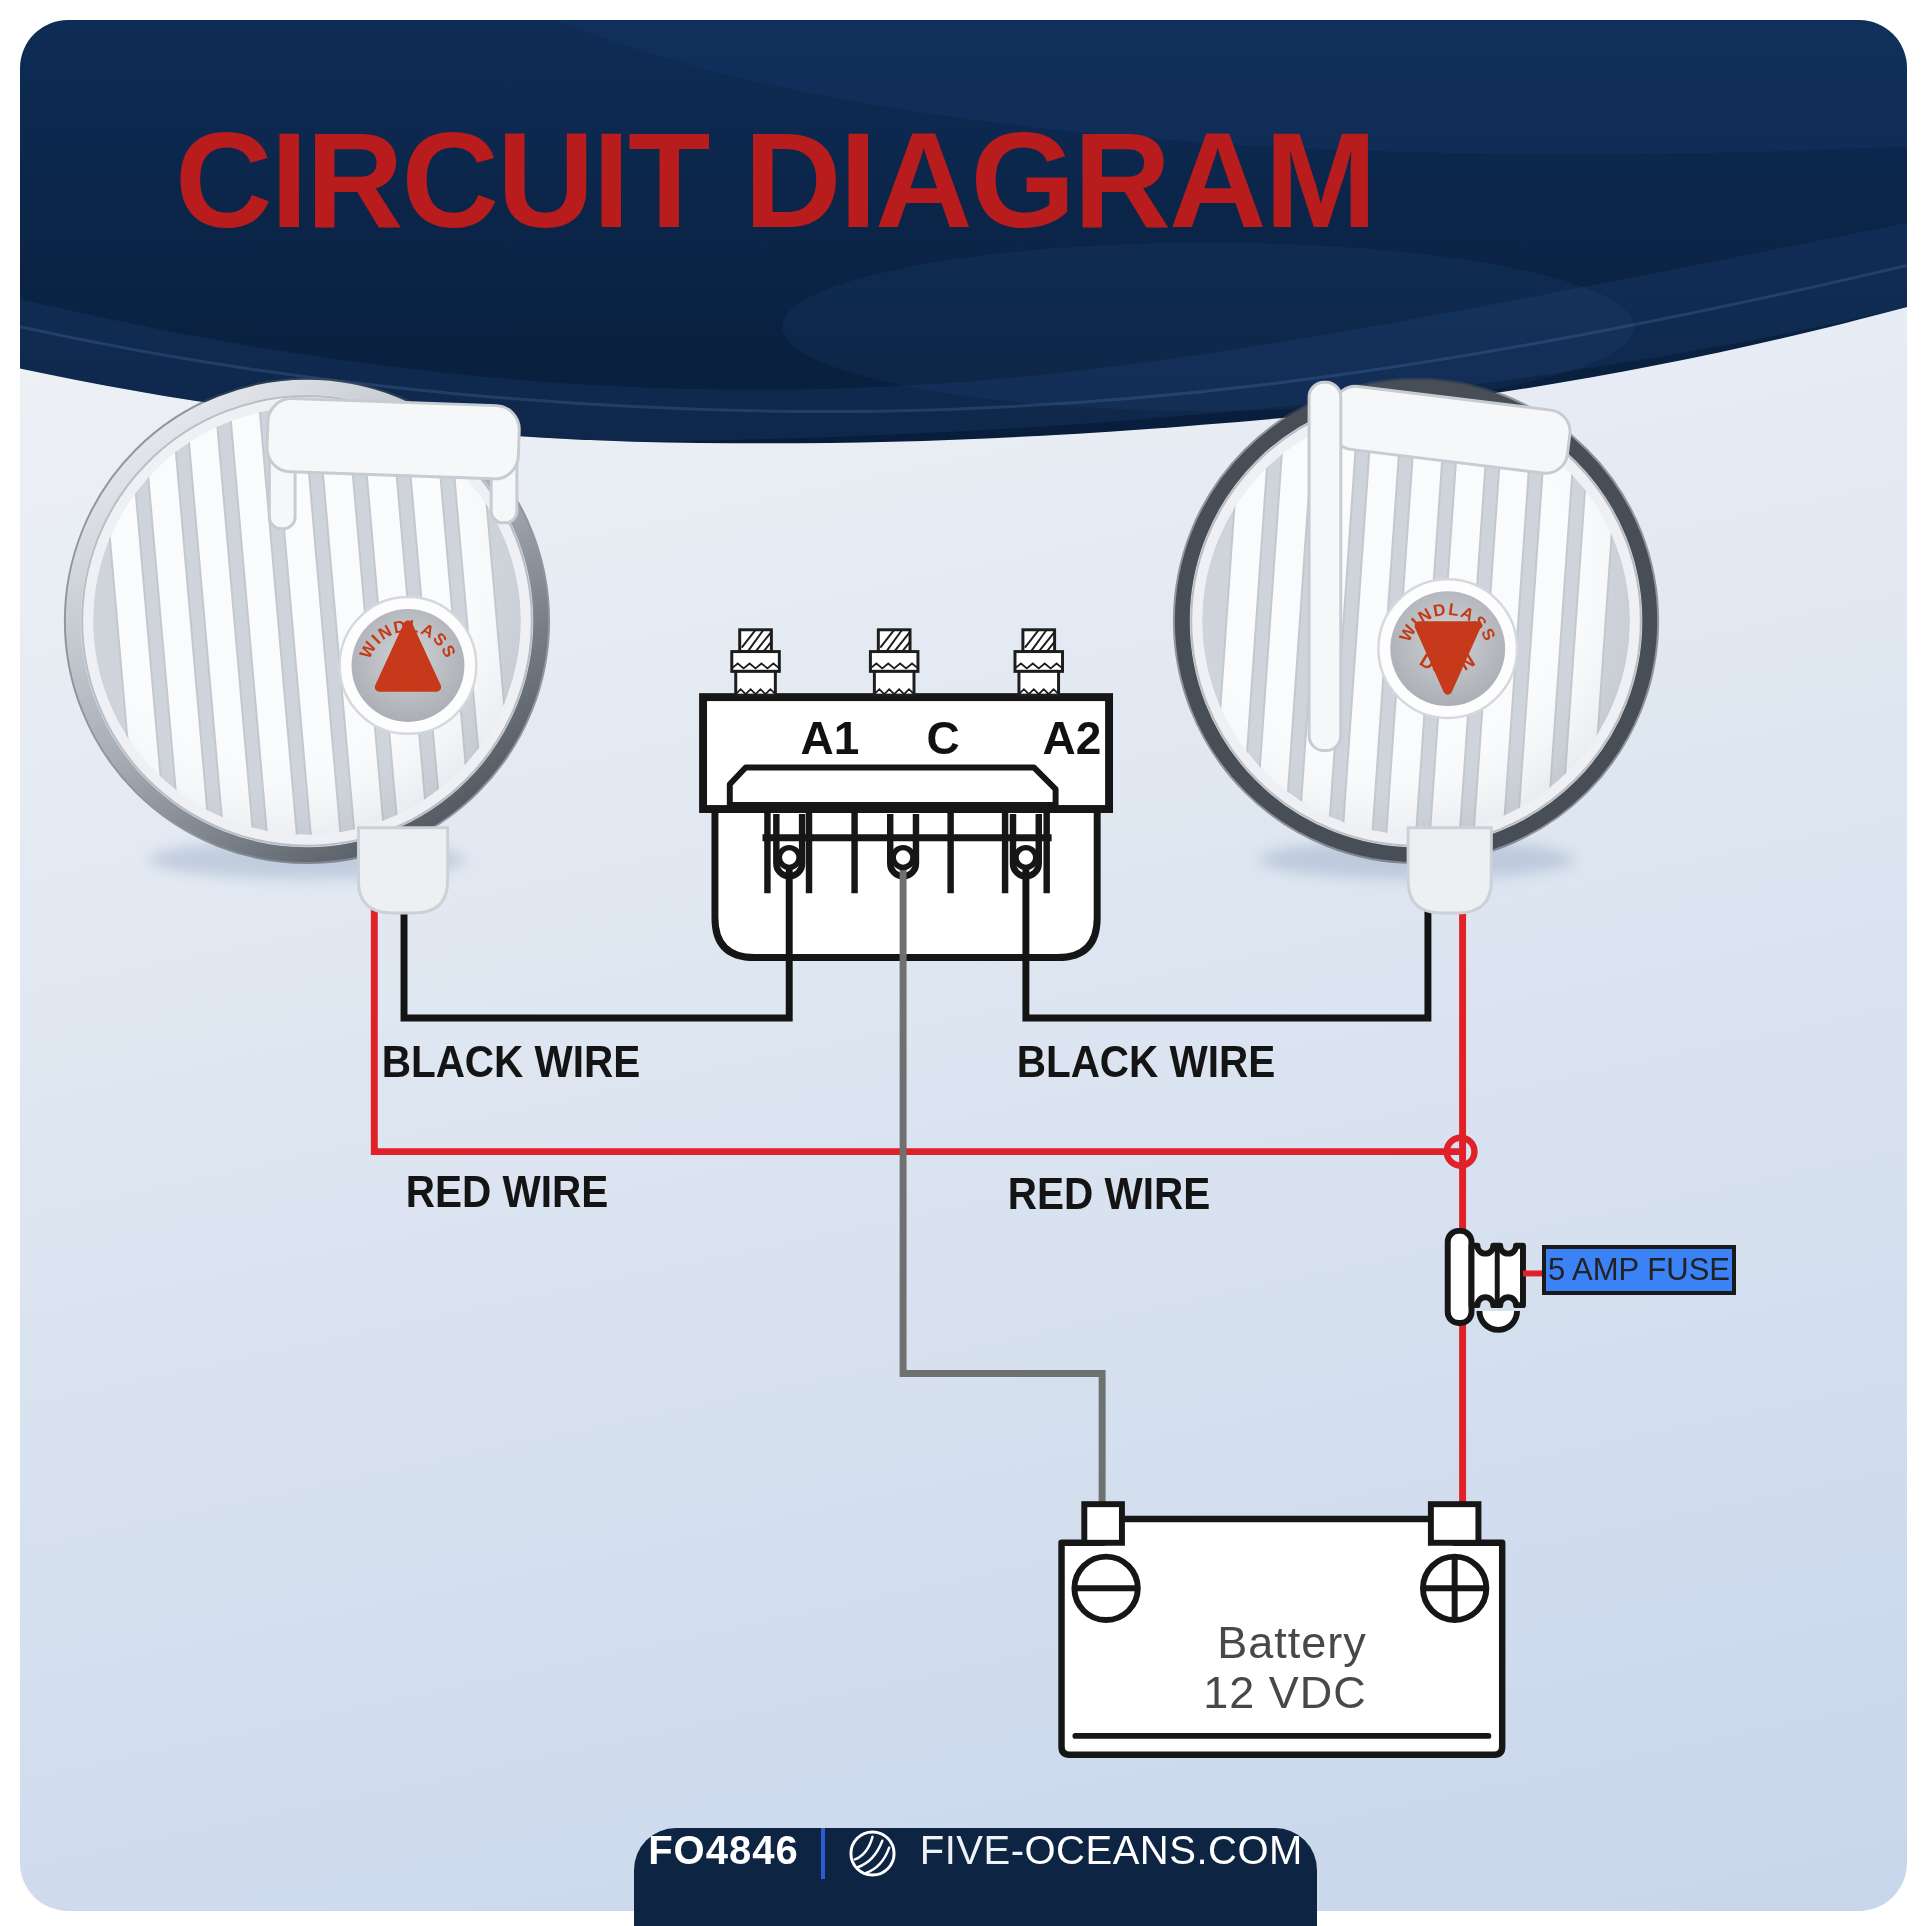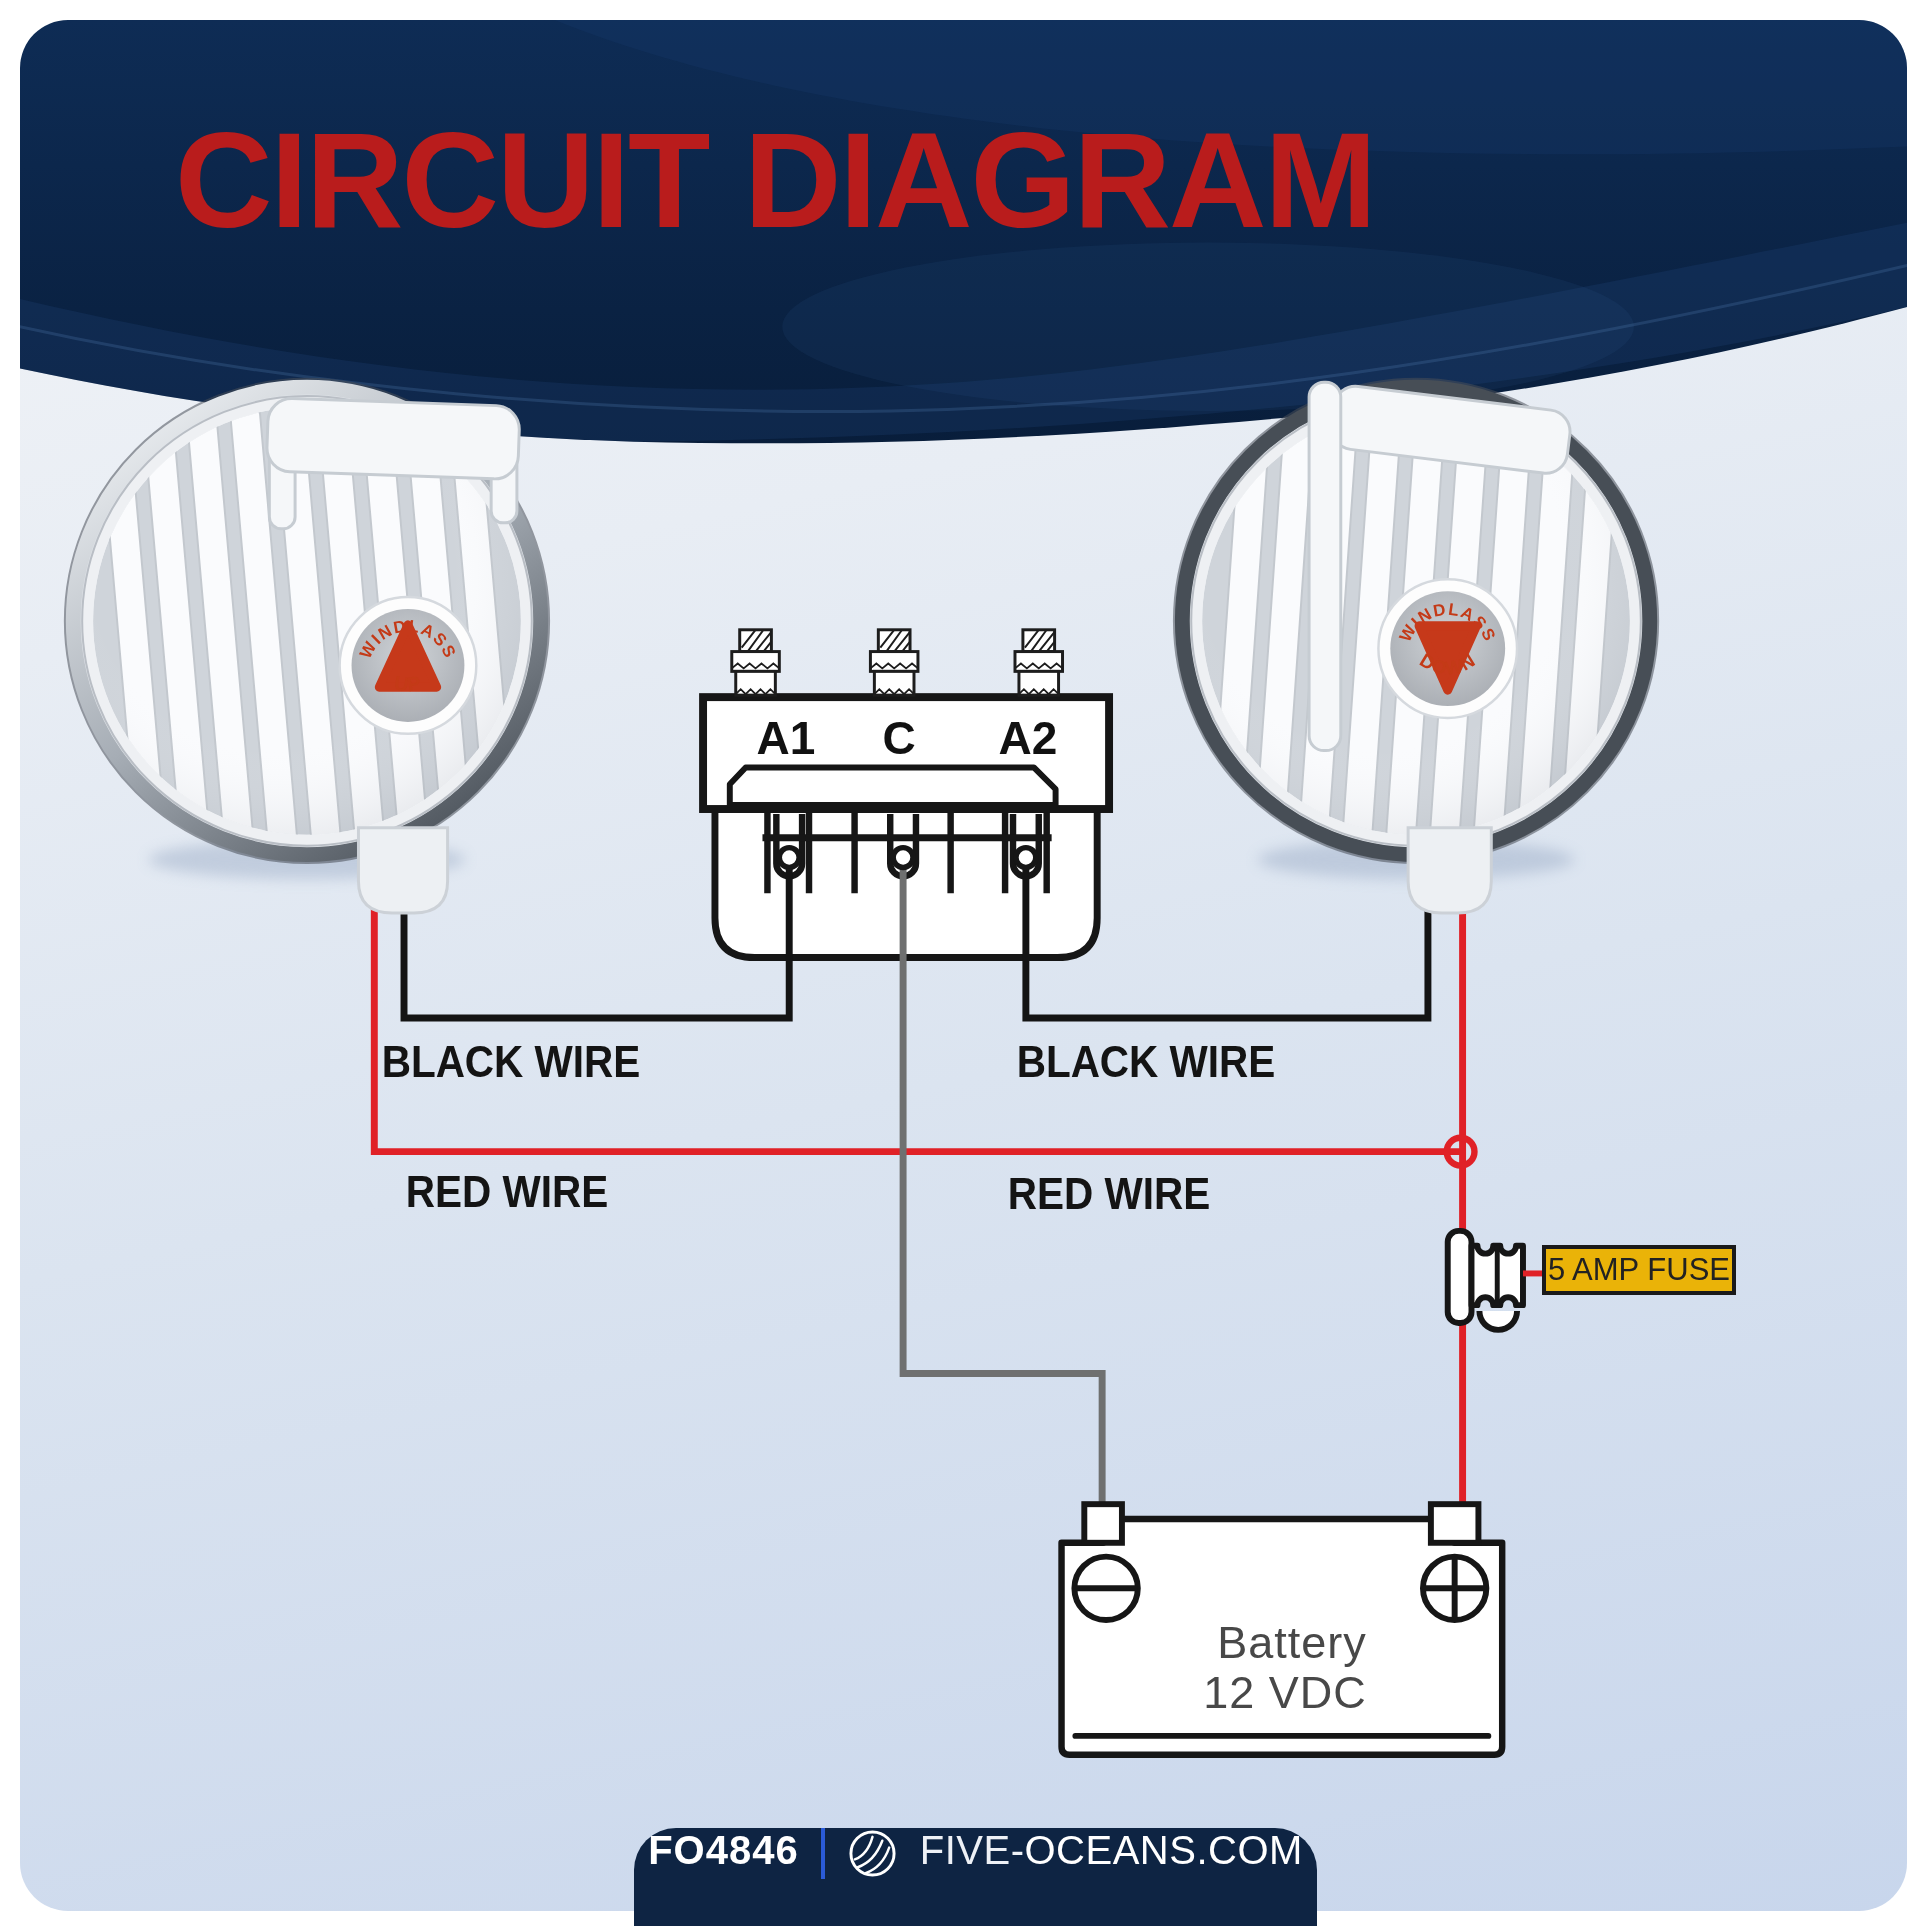--- a/index.html
+++ b/index.html
@@ -4,23 +4,23 @@
 <style>
   html,body{margin:0;padding:0;background:#ffffff;width:1927px;height:1927px;overflow:hidden;
     font-family:"Liberation Sans","DejaVu Sans",sans-serif;}
   #stage{position:absolute;left:0;top:0;width:1927px;height:1927px;}
   #card{position:absolute;left:20px;top:20px;width:1887px;height:1891px;border-radius:48px;overflow:hidden;
     background:linear-gradient(168deg,#f2f4f7 0%,#e8edf4 28%,#dbe4f0 55%,#c8d6ec 100%);}
   #diagram-svg{position:absolute;left:-20px;top:-20px;width:1927px;height:1927px;}
   .ov{position:absolute;z-index:5;white-space:nowrap;}
   .title{font-size:135px;font-weight:800;color:#b91c1c;letter-spacing:-2px;transform:translateX(-50%);}
   .h2{font-size:51px;font-weight:800;color:#171717;letter-spacing:1px;transform:translateX(-50%);}
-  .term{font-size:46px;font-weight:800;color:#111;transform:translate(-50%,-50%);}
+  .term{font-size:46px;font-weight:800;color:#111;transform:translate(-50%,-50%);margin-left:44px;}
   .wirelabel{font-size:45px;font-weight:800;color:#141414;transform:translateX(-50%) scaleX(.9);}
-  .fusebox{box-sizing:border-box;width:194px;height:50px;background:#eab308;border:4px solid #1a1a1a;
+  .fusebox{box-sizing:border-box;width:194px;height:50px;background:#3b82f6;border:4px solid #1a1a1a;
     text-align:center;line-height:42px;font-size:31px;color:#222;}
   .battxt{font-size:45px;color:#484848;letter-spacing:1px;line-height:50px;text-align:right;transform:translateX(-50%);}
   #footer{position:absolute;left:634px;top:1828px;width:683px;height:100px;background:#0e2443;
     border-radius:42px 42px 0 0;display:flex;justify-content:center;gap:22px;z-index:6;}
   .sku{font-size:40px;font-weight:800;color:#fff;letter-spacing:1px;}
   .fdiv{width:4px;height:51px;background:#2b5bd7;}
   .site-light{font-size:40px;font-weight:400;color:#eef1f6;letter-spacing:0.5px;}
   .site-bold{font-size:40px;font-weight:400;color:#fff;letter-spacing:0.5px;}
 </style>
 </head>

